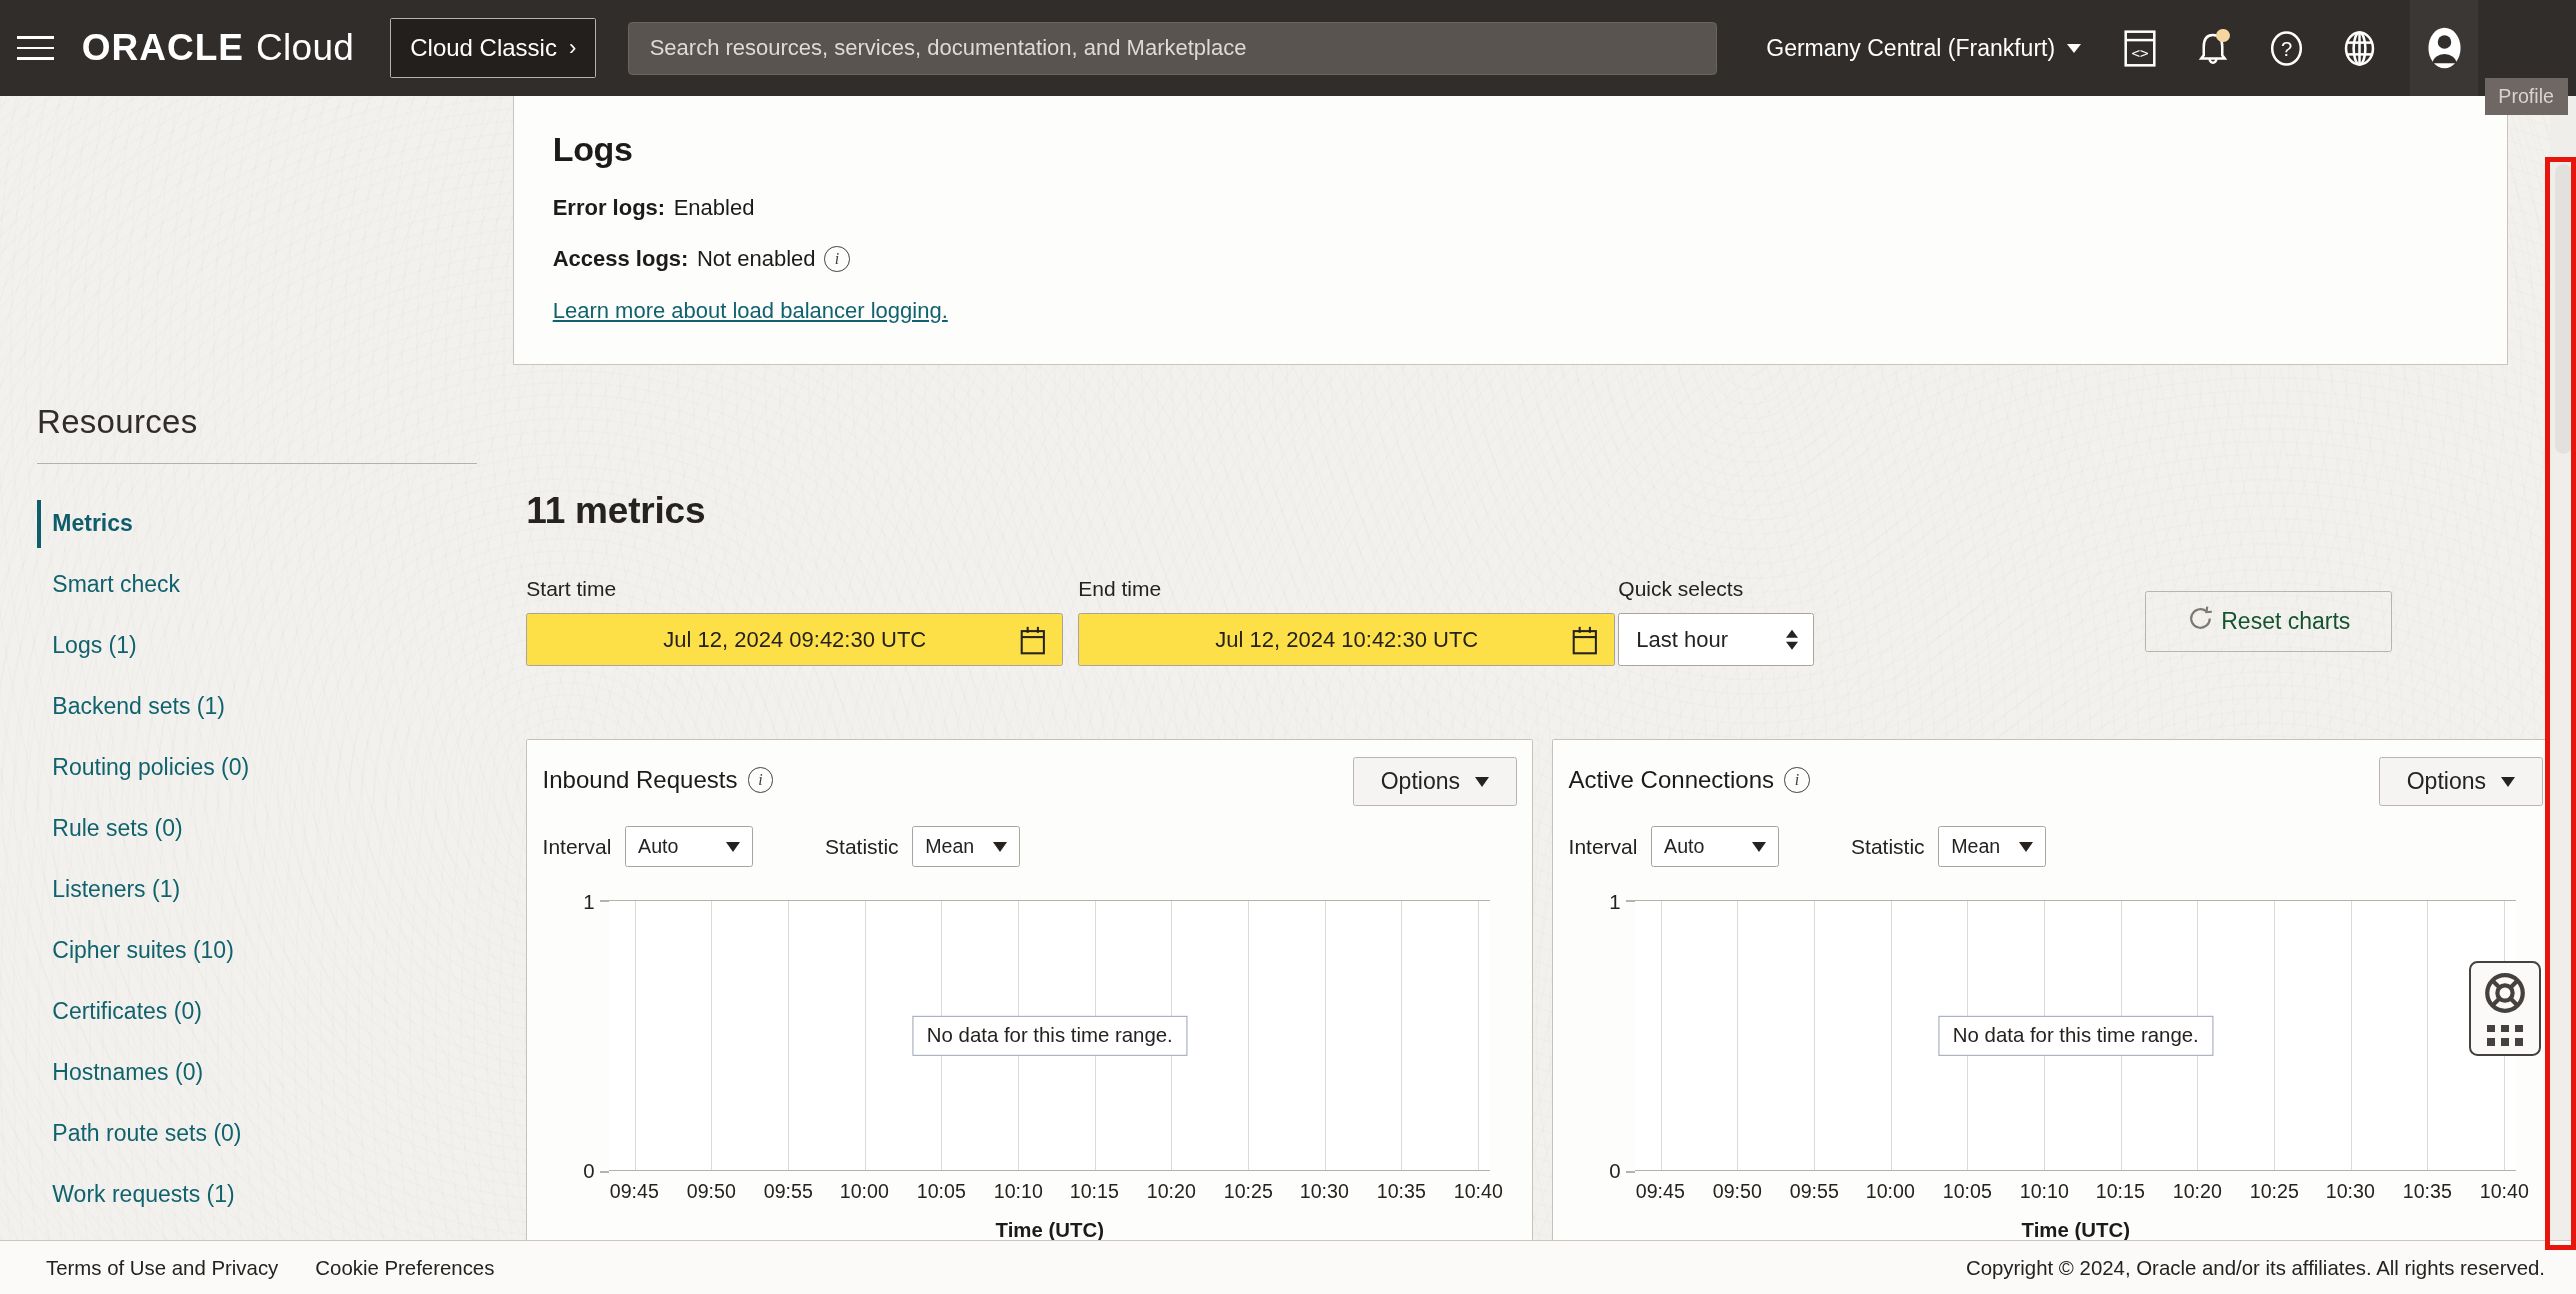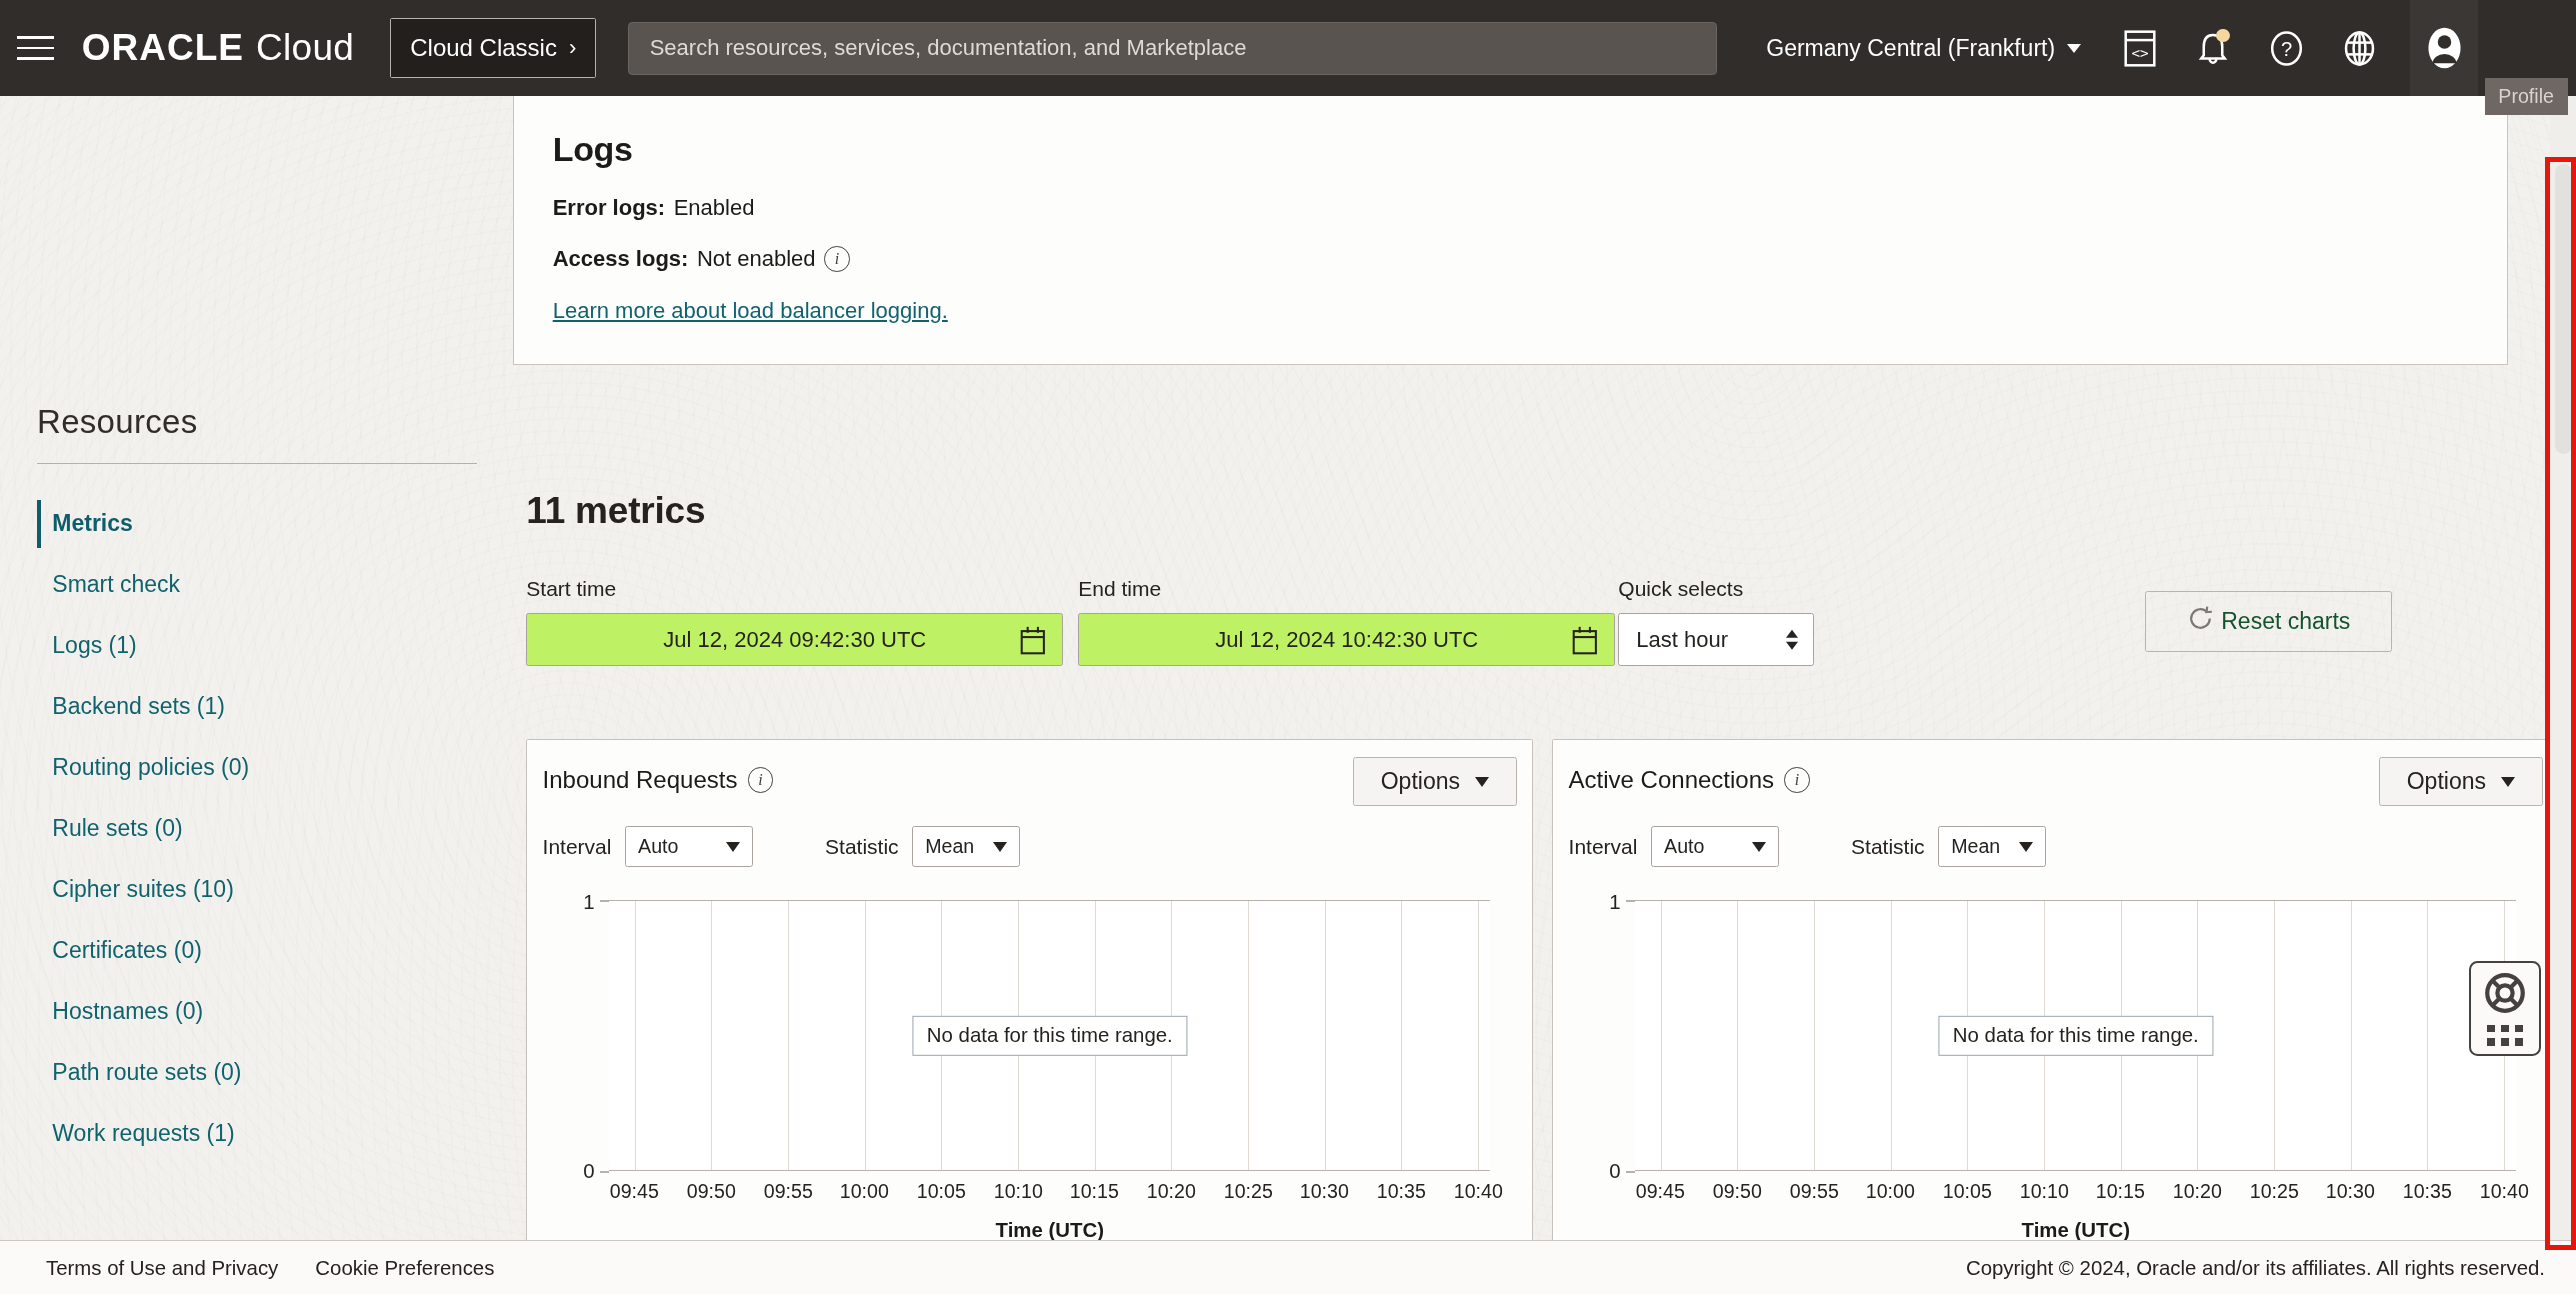--- a/index.html
+++ b/index.html
@@ -187,21 +187,21 @@
 
   
   #time-controls {
     position: absolute; left: 15.3px; top: 481px;
     width: 2044px; height: 111px;
   }
   .tc-field { position: absolute; top: 0; }
   .tc-label { font-size: 21px; color: #25221f; }
   .tc-input-wrap {
     margin-top: 12px; position: relative;
-    background: #bef264; border: 0.9px solid #a9a39d; border-radius: 2.6px;
+    background: #fde047; border: 0.9px solid #a9a39d; border-radius: 2.6px;
     height: 53px; display: flex; align-items: center;
   }
   .tc-input-wrap input {
     border: none; outline: none; background: transparent;
     width: 100%; height: 100%;
     text-align: center; font-size: 22px; color: #25221f;
     font-family: "Liberation Sans", sans-serif;
   }
   .cal-icon { position: absolute; right: 17px; top: 12px; cursor: pointer; }
 
@@ -458,20 +458,23 @@
       <div class="res-item">
         <span class="res-label">Backend sets (1)</span>
       </div>
       <div class="res-item">
         <span class="res-label">Routing policies (0)</span>
       </div>
       <div class="res-item">
         <span class="res-label">Rule sets (0)</span>
       </div>
       <div class="res-item">
+        <span class="res-label">Listeners (1)</span>
+      </div>
+      <div class="res-item">
         <span class="res-label">Cipher suites (10)</span>
       </div>
       <div class="res-item">
         <span class="res-label">Certificates (0)</span>
       </div>
       <div class="res-item">
         <span class="res-label">Hostnames (0)</span>
       </div>
       <div class="res-item">
         <span class="res-label">Path route sets (0)</span>

